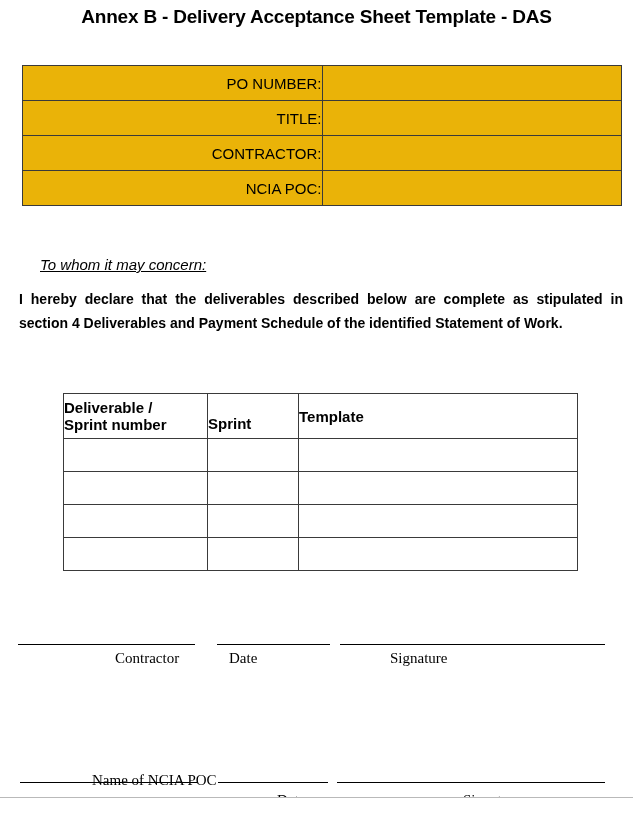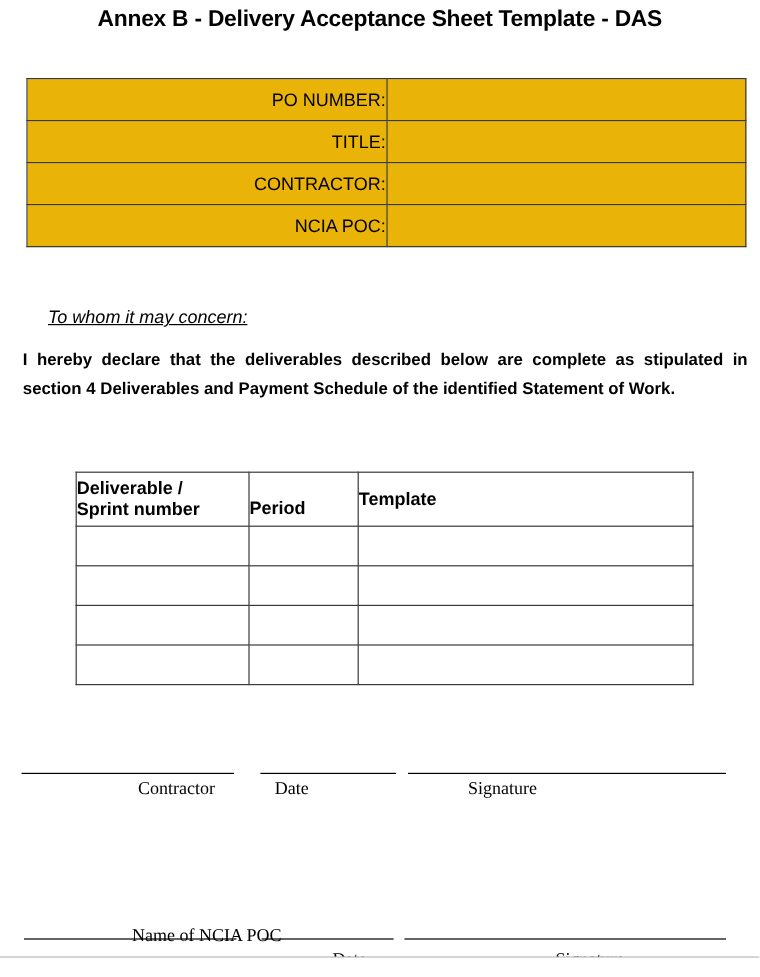--- a/index.html
+++ b/index.html
@@ -87,21 +87,21 @@
 
   <div class="salutation">To whom it may concern:</div>
 
   <p class="declaration">I hereby declare that the deliverables described below are complete as stipulated in section 4 Deliverables and Payment Schedule of the identified Statement of Work.</p>
 
   <table class="deliv-table">
     <thead>
       <tr>
         <th class="w-del">Deliverable /
 Sprint number</th>
-        <th class="w-per col-period">Period</th>
+        <th class="w-per col-period">Sprint</th>
         <th class="w-com">Template</th>
       </tr>
     </thead>
     <tbody>
       <tr>
         <td></td>
         <td></td>
         <td></td>
       </tr>
       <tr>
@@ -125,17 +125,17 @@
   <div class="sig-line" style="top:644px; left:18px;  width:177px;"></div>
   <div class="sig-line" style="top:644px; left:217px; width:113px;"></div>
   <div class="sig-line" style="top:644px; left:340px; width:265px;"></div>
   <div class="sig-label" style="top:650px; left:115px;">Contractor</div>
   <div class="sig-label" style="top:650px; left:229px;">Date</div>
   <div class="sig-label" style="top:650px; left:390px;">Signature</div>
 
   <div class="sig-line" style="top:782px; left:20px;  width:177px;"></div>
   <div class="sig-line" style="top:782px; left:218px; width:110px;"></div>
   <div class="sig-line" style="top:782px; left:337px; width:268px;"></div>
-  <div class="sig-label" style="top:772px; left:92px;margin-left:18px;">Name of NCIA POC</div>
+  <div class="sig-label" style="top:772px; left:92px;">Name of NCIA POC</div>
   <div class="sig-label" style="top:792px; left:277px;">Date</div>
   <div class="sig-label" style="top:792px; left:463px;">Signature</div>
 
 </div>
 
 </body></html>

